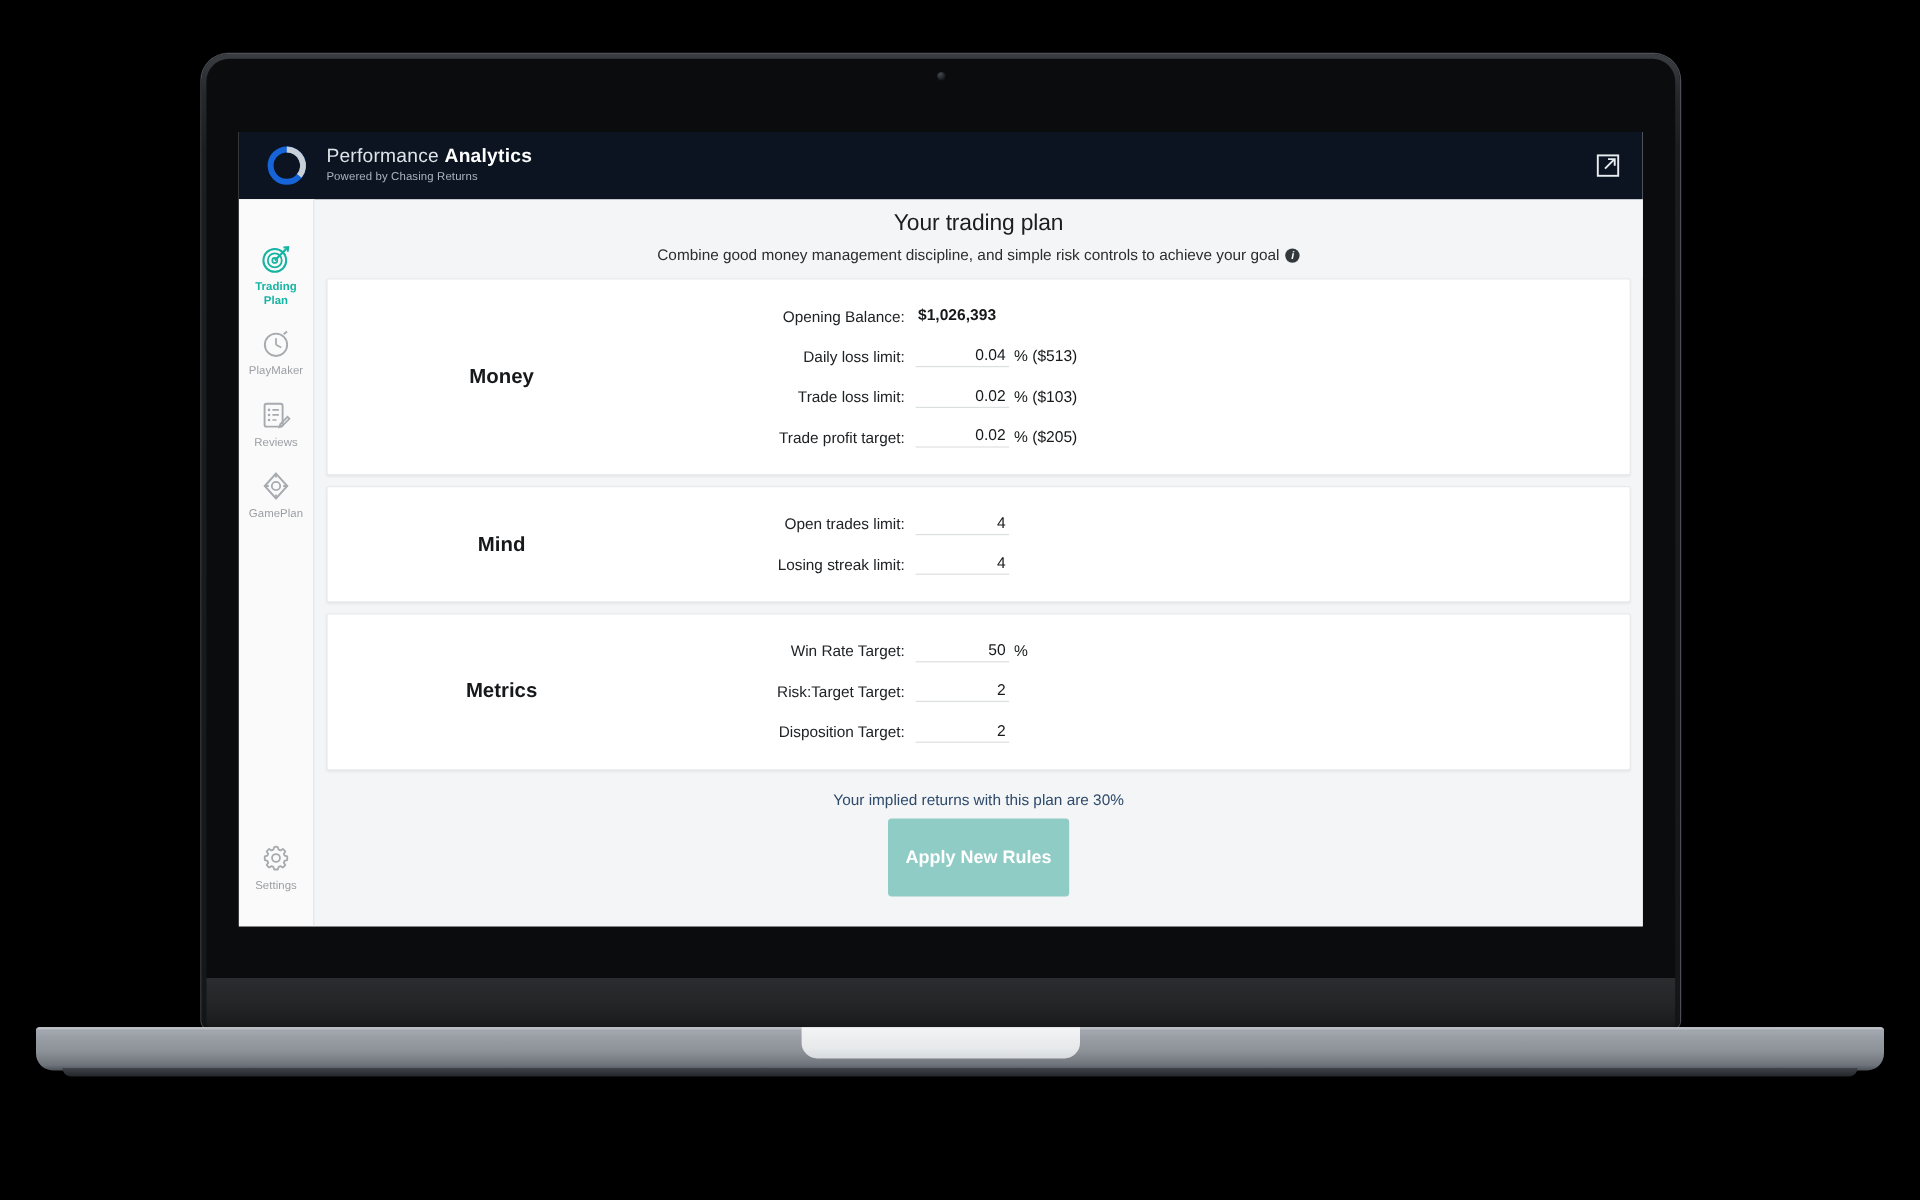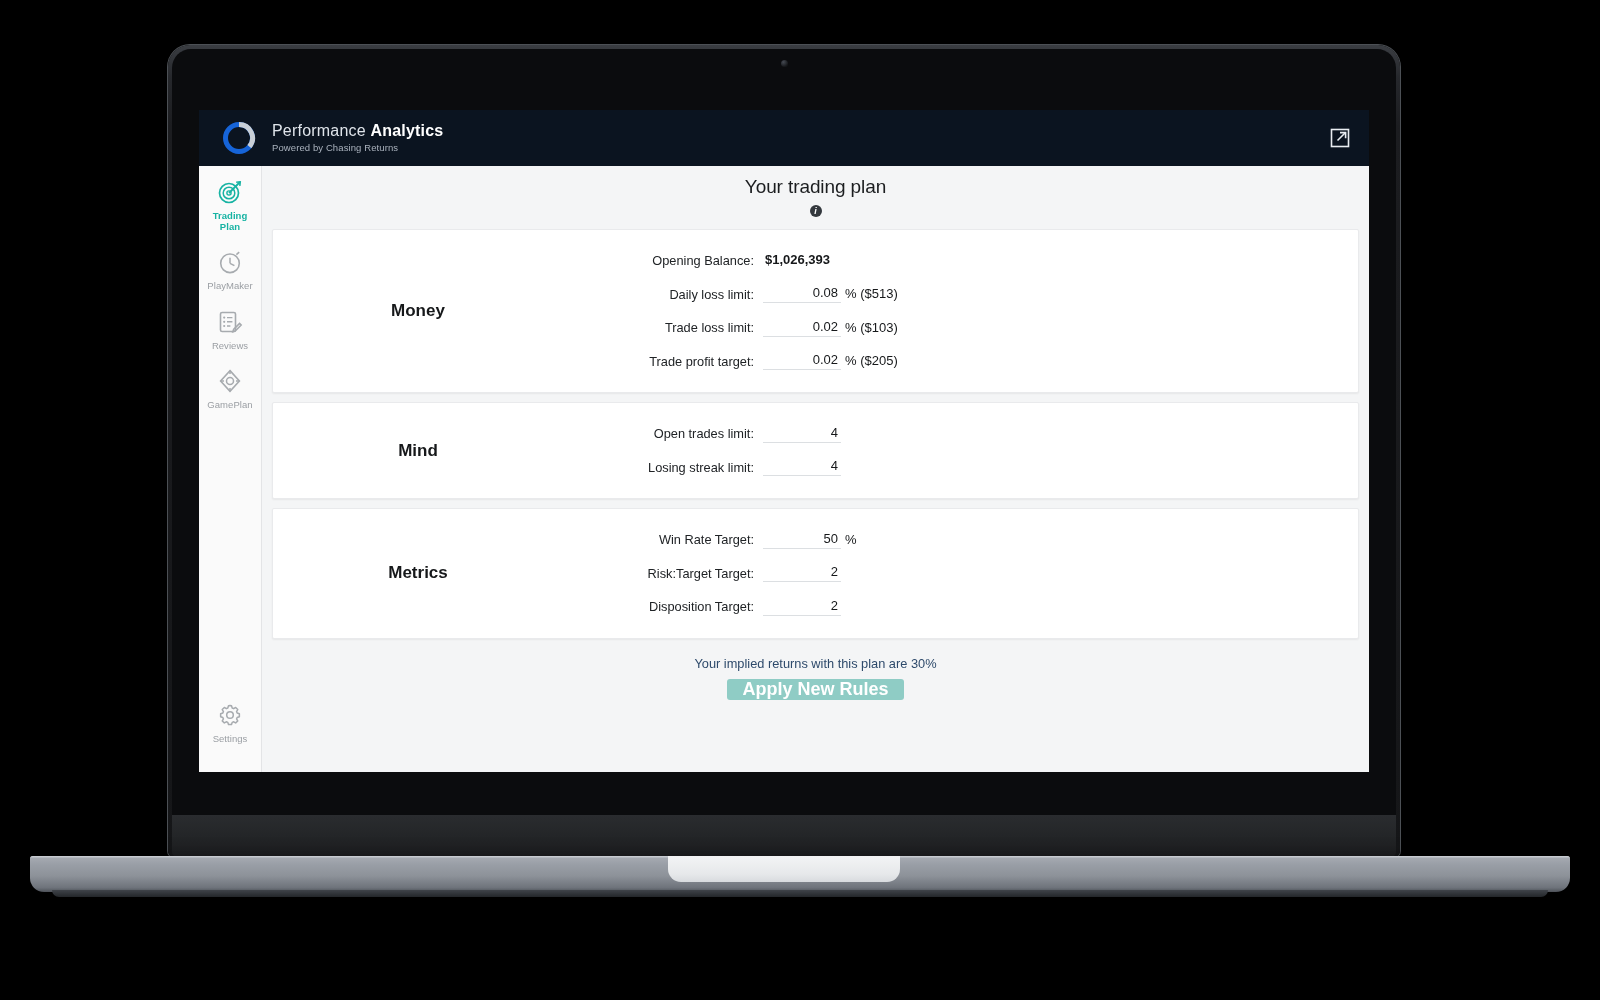--- a/index.html
+++ b/index.html
@@ -86,21 +86,21 @@
 
   
   .body-split { display: flex; height: 606px; }
 
   
   .sidebar {
     width: 63px; flex: 0 0 63px;
     background: #fafafa;
     border-right: 1px solid #e3e4e6;
     display: flex; flex-direction: column; align-items: center;
-    padding-top: 4px;
+    padding-top: 28px;
     position: relative;
   }
   .nav-item {
     width: 100%; display: flex; flex-direction: column; align-items: center;
     padding: 9px 0 8px; cursor: pointer; text-decoration: none;
   }
   .nav-icon { width: 26px; height: 26px; display: block; }
   .nav-label {
     margin-top: 5px; font-size: 9.5px; color: #9a9ea3; text-align: center;
     line-height: 1.18; letter-spacing: .05px;
@@ -149,22 +149,22 @@
   .field.plain { border-bottom: none; font-weight: 700; width: auto; text-align: left; padding-left: 2px; }
   .suffix { font-size: 13px; color: #16181a; padding-left: 4px; padding-bottom: 2px; white-space: nowrap; }
 
   
   .footer { text-align: center; padding-top: 8px; }
   .implied { font-size: 12.8px; color: #2e4a6b; }
   .apply-btn {
     margin-top: 8px; display: inline-block;
     background: #8fccc5; color: #ffffff;
     border: none; border-radius: 3px;
-    font-size: 18px; font-weight: 700;
-    padding: 0 15px; cursor: pointer;
+    font-size: 15px; font-weight: 700;
+    padding: 24px 15px; cursor: pointer;
     font-family: "Liberation Sans", sans-serif;
   }
 </style>
 </head>
 <body>
 
 <div id="stage">
 
   <div class="lid">
     <div class="lid-inner"></div>
@@ -261,39 +261,40 @@
           </span>
           <span class="nav-label">Settings</span>
         </div>
       </div>
 
       <div class="main">
 
         <div class="page-head">
           <div class="page-title">Your trading plan</div>
           <div class="page-sub">
+            <span>Combine good money management discipline, and simple risk controls to achieve your goal</span>
             <span class="info-dot">i</span>
           </div>
         </div>
 
         <div class="cards">
 
           <div class="card">
             <div class="card-label">Money</div>
             <div class="rows">
               <div class="row">
                 <div class="row-label">Opening Balance:</div>
                 <div class="row-value">
                   <div class="field plain">$1,026,393</div>
                 </div>
               </div>
               <div class="row">
                 <div class="row-label">Daily loss limit:</div>
                 <div class="row-value">
-                  <div class="field">0.08</div>
+                  <div class="field">0.04</div>
                   <div class="suffix">% ($513)</div>
                 </div>
               </div>
               <div class="row">
                 <div class="row-label">Trade loss limit:</div>
                 <div class="row-value">
                   <div class="field">0.02</div>
                   <div class="suffix">% ($103)</div>
                 </div>
               </div>

